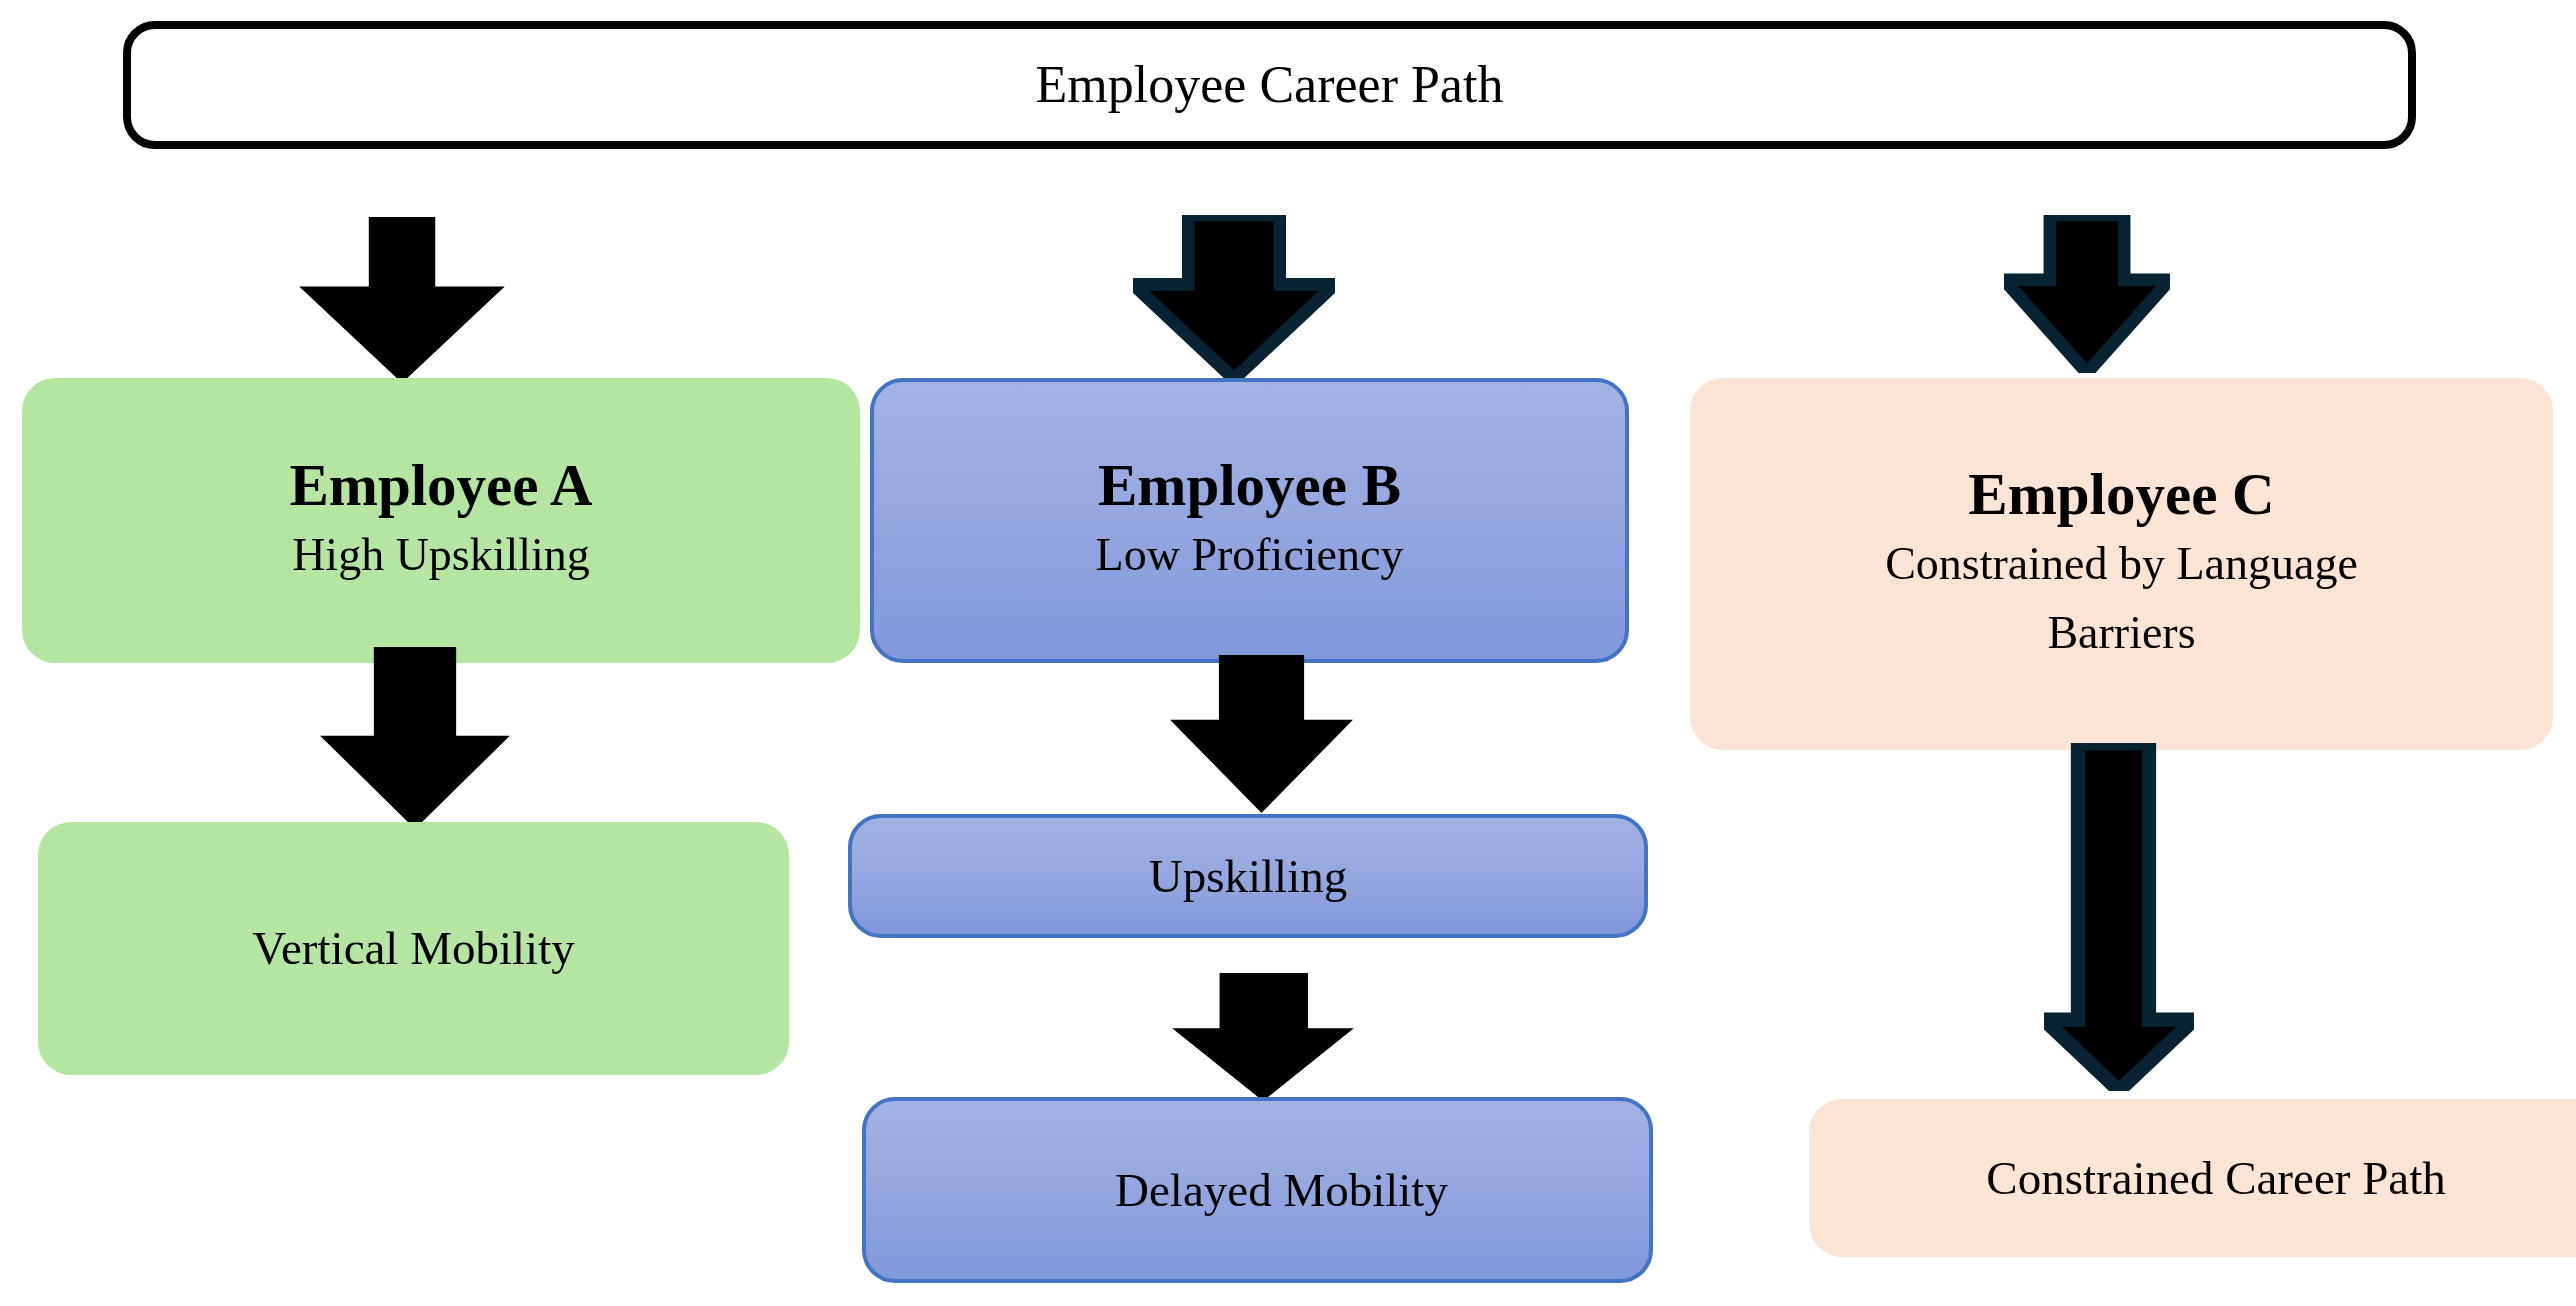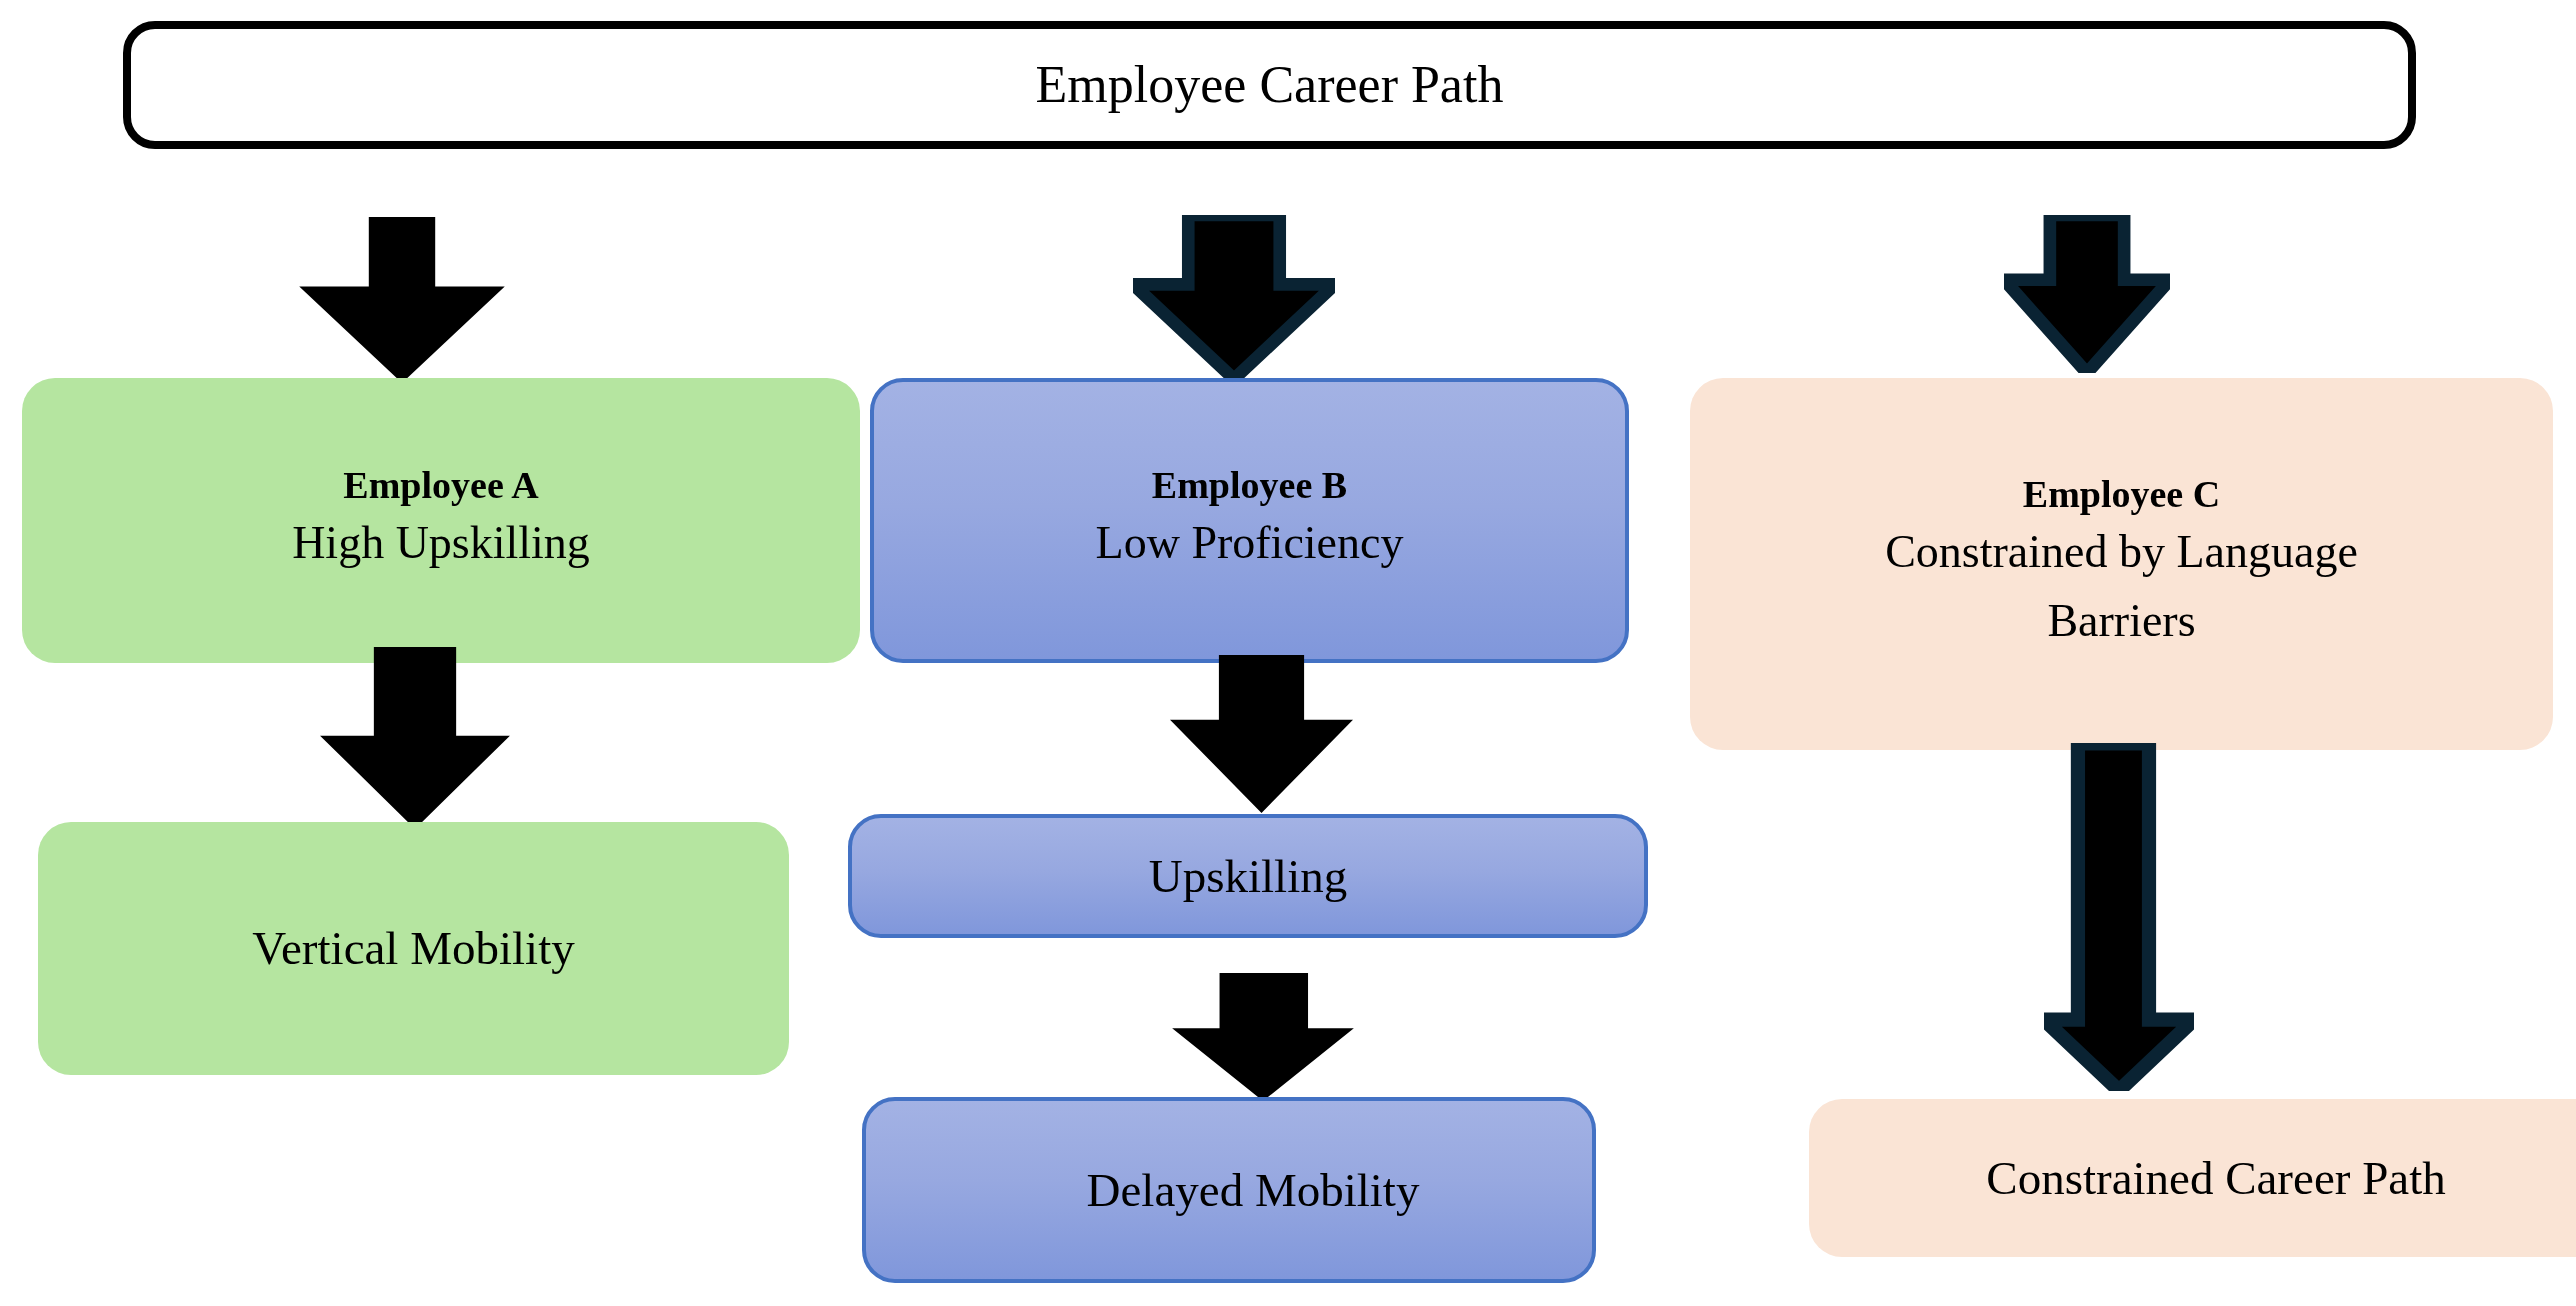--- a/index.html
+++ b/index.html
@@ -46,21 +46,21 @@
     box-sizing: border-box;
     display: flex;
     flex-direction: column;
     align-items: center;
     justify-content: center;
     text-align: center;
     color: #000000;
   }
   .node .title {
     font-weight: bold;
-    font-size: 38px;
+    font-size: 59px;
     line-height: 1.15;
   }
   .node .sub {
     font-size: 46px;
     line-height: 1.5;
     font-weight: normal;
   }
   .node .single {
     font-size: 47px;
     line-height: 1.2;
@@ -160,21 +160,21 @@
   <div class="node blue" style="left:848px; top:814px; width:800px; height:124px;">
     <div class="single">Upskilling</div>
   </div>
 
   <div class="arrow" style="left:1172px; top:973px;">
     <svg width="182" height="128" viewBox="0 0 230 162" xmlns="http://www.w3.org/2000/svg">
       <polygon points="60,0 172,0 172,70 230,70 115,162 0,70 60,70" fill="#000000"></polygon>
     </svg>
   </div>
 
-  <div class="node blue" style="left:862px; top:1097px; width:734px; height:186px;padding-left:48px;">
+  <div class="node blue" style="left:862px; top:1097px; width:791px; height:186px;padding-left:48px;">
     <div class="single">Delayed Mobility</div>
   </div>
 
   <div class="node peach" style="left:1809px; top:1099px; width:814px; height:158px;">
     <div class="single">Constrained Career Path</div>
   </div>
 
 </div>
 
 

